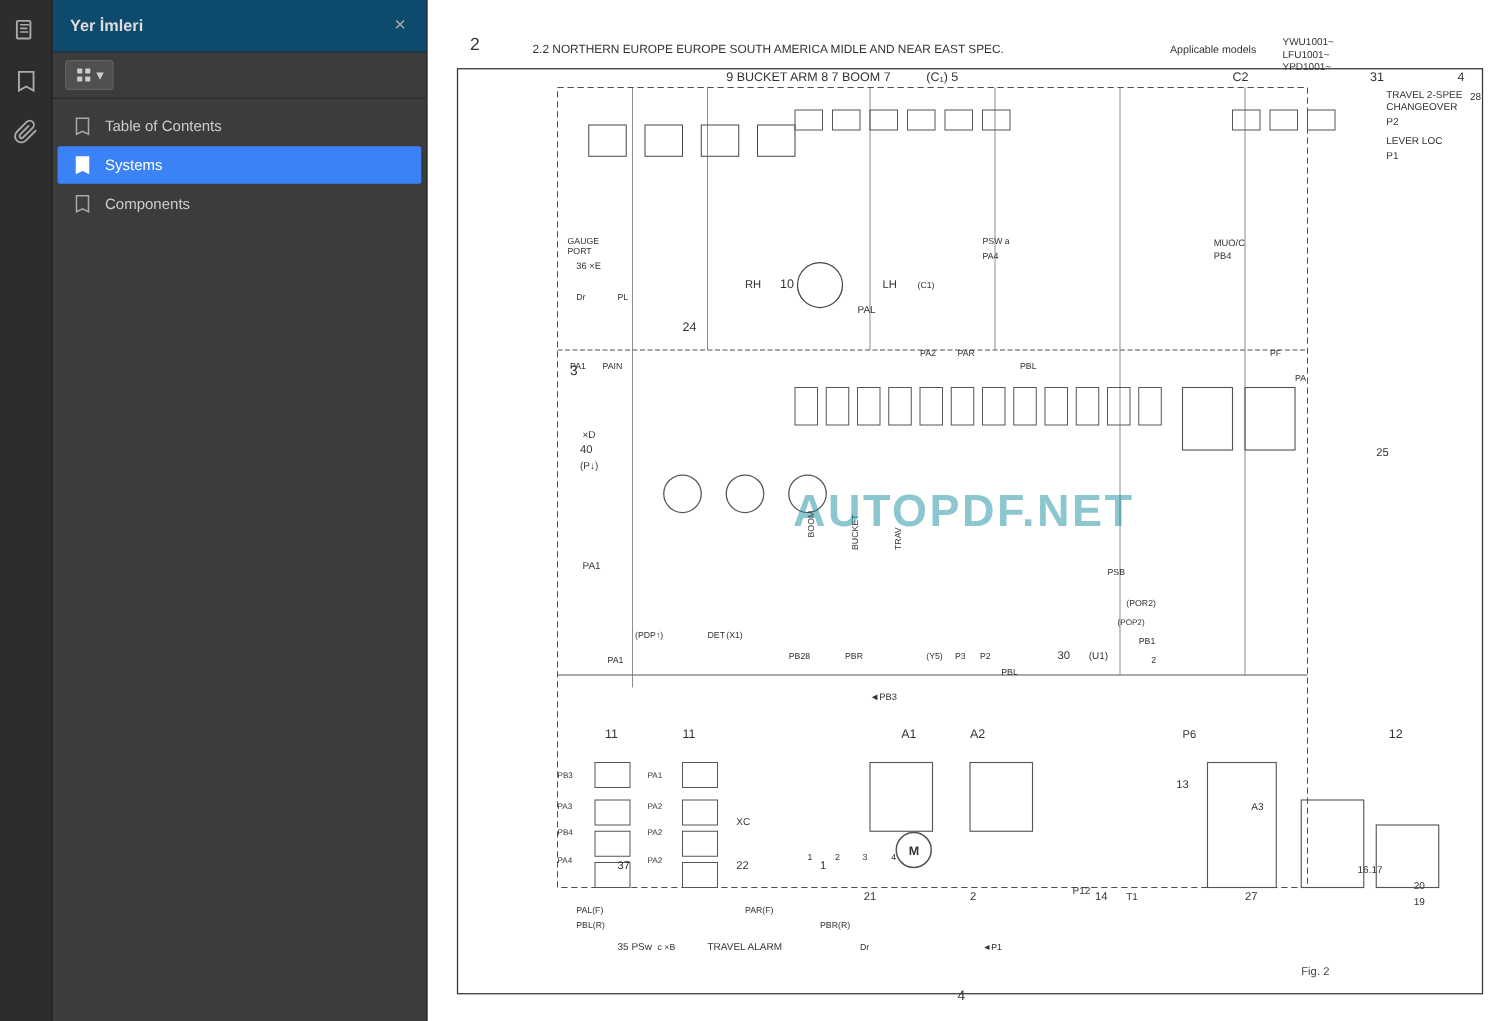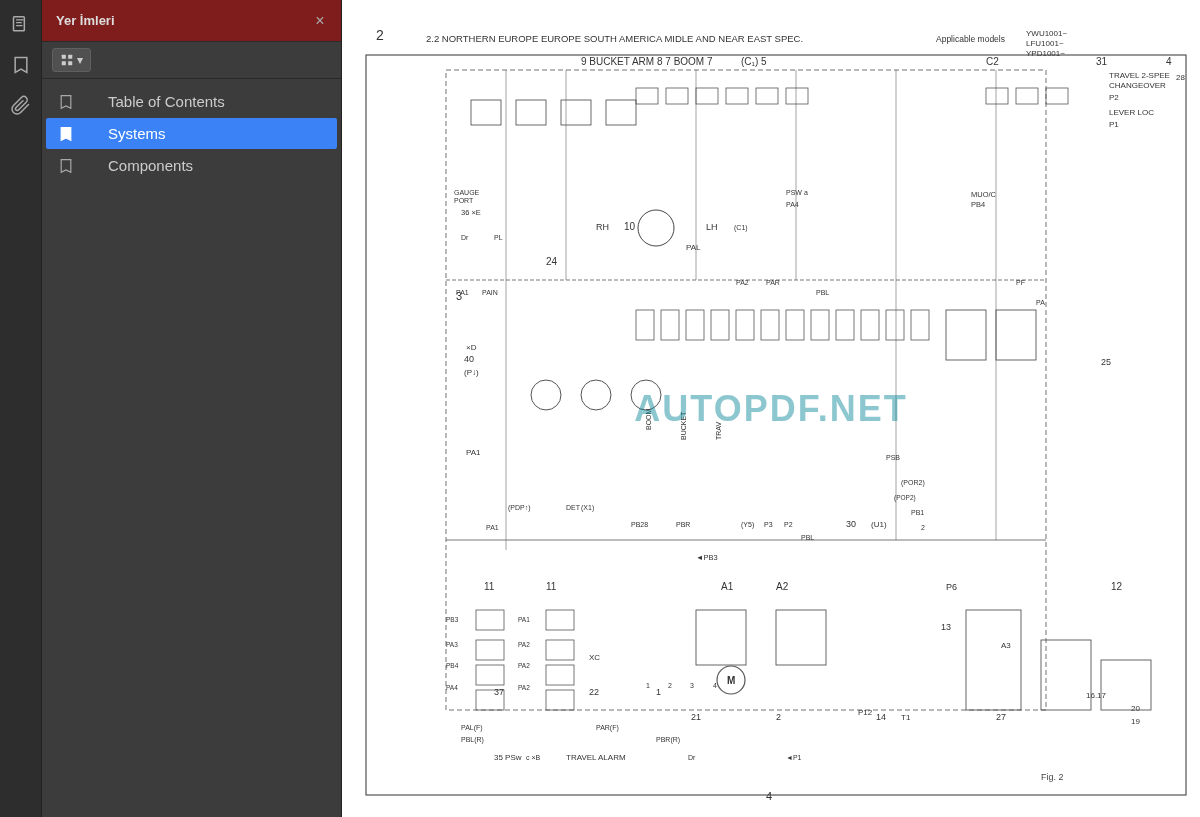--- a/index.html
+++ b/index.html
@@ -43,21 +43,21 @@
       display: flex;
       flex-direction: column;
       border-right: 1px solid #222;
     }
 
     .sidebar-header {
       display: flex;
       align-items: center;
       justify-content: space-between;
       padding: 8px 10px 8px 14px;
-      background: #7f1d1d;
+      background: #0c4a6e;
       border-bottom: 1px solid #2a2a2a;
       min-height: 42px;
     }
     .sidebar-title {
       color: #ddd;
       font-size: 13px;
       font-weight: 600;
     }
     .sidebar-close {
       width: 22px;
@@ -117,21 +117,21 @@
       color: #fff;
     }
     .bookmark-icon {
       flex-shrink: 0;
       width: 16px;
       height: 16px;
       color: inherit;
       opacity: 0.75;
     }
     .bookmark-item.active .bookmark-icon { opacity: 1; }
-    .bookmark-label { font-size: 15px; margin-left: 24px; }
+    .bookmark-label { font-size: 12px; }
 
     
     .main-content {
       flex: 1;
       background: #5a5a5a;
       display: flex;
       align-items: stretch;
       justify-content: center;
       overflow: hidden;
       position: relative;

